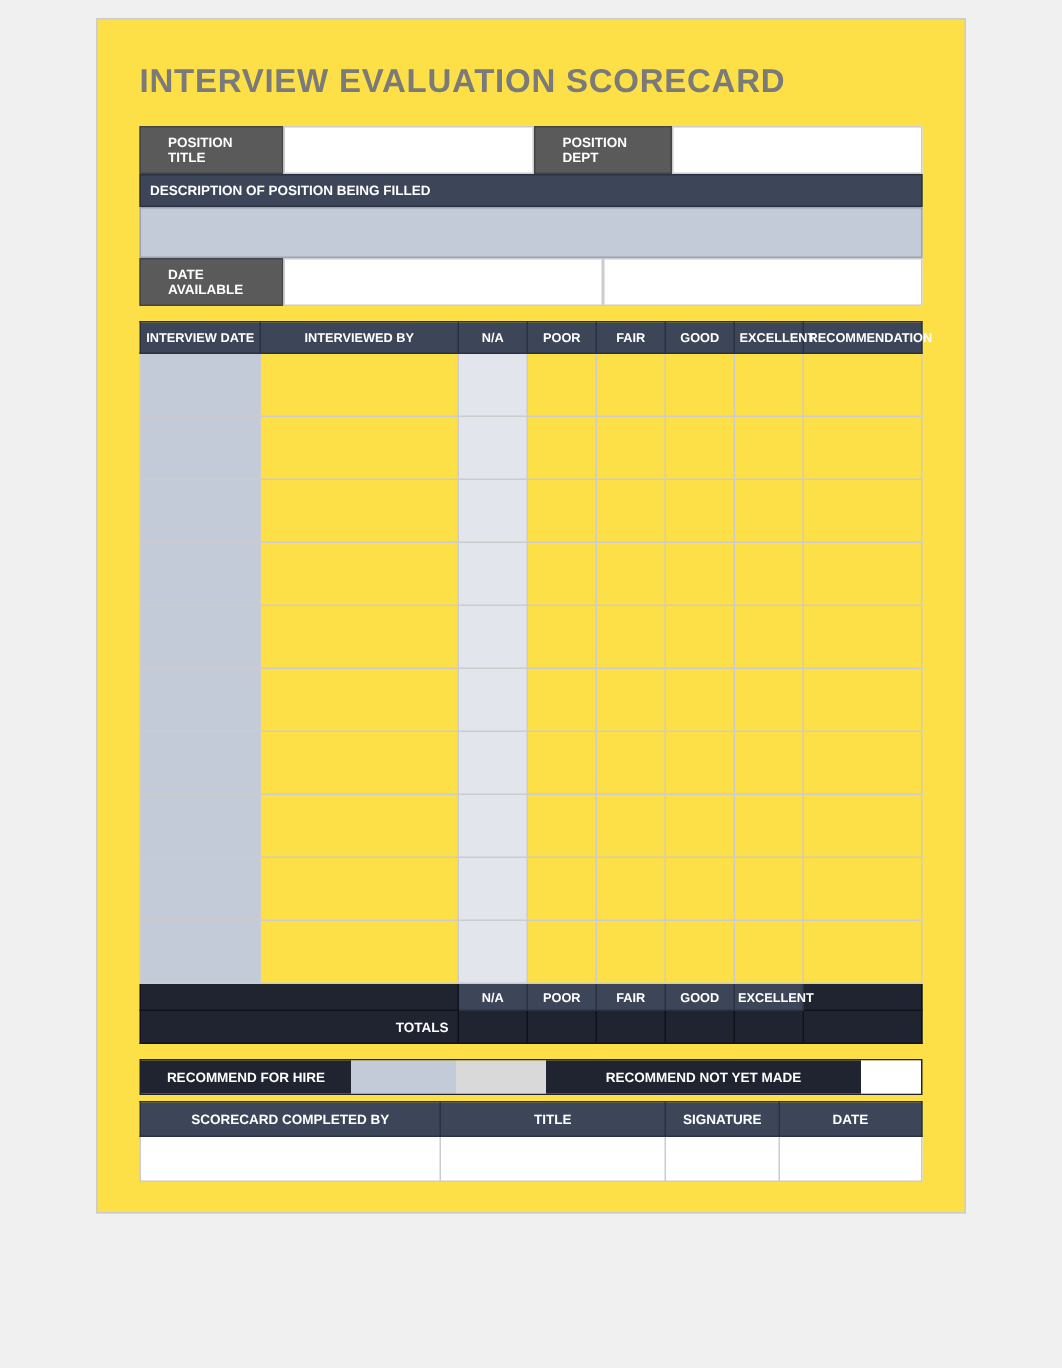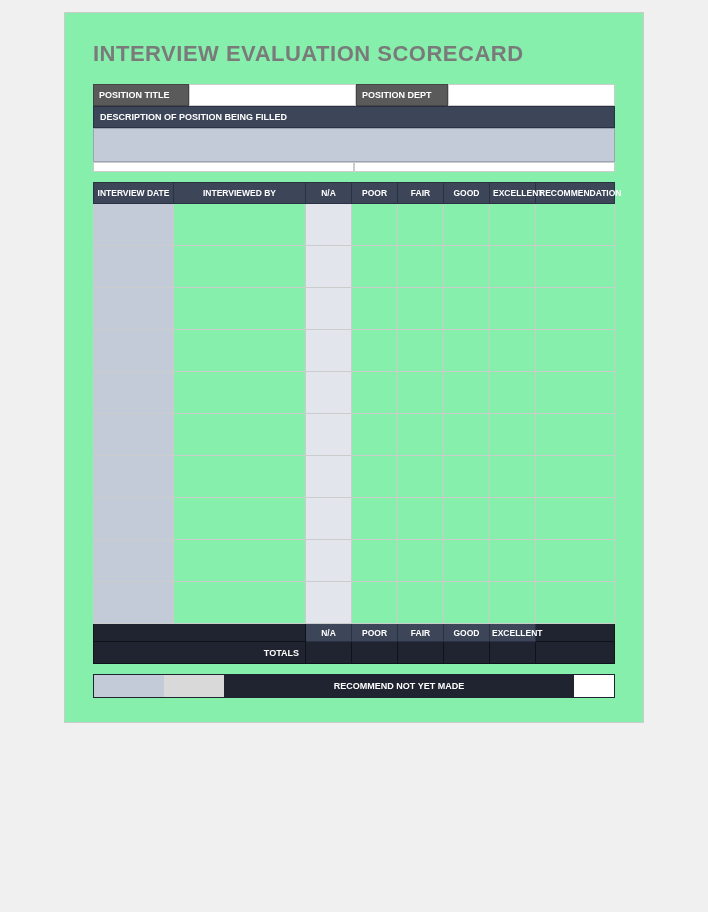--- a/index.html
+++ b/index.html
@@ -5,21 +5,21 @@
 * { box-sizing: border-box; margin: 0; padding: 0; }
 body {
   background: #f0f0f0;
   font-family: Arial, Helvetica, sans-serif;
   padding: 12px;
   display: flex;
   justify-content: center;
 }
 .page {
   width: 580px;
-  background: #86efac;
+  background: #fde047;
   border: 1px solid #ccc;
   padding: 28px 28px 20px 28px;
 }
 .title {
   font-size: 22px;
   font-weight: 700;
   color: #7a7a7a;
   letter-spacing: 0.5px;
   margin-bottom: 14px;
 }
@@ -33,21 +33,21 @@
   border: 1px solid #2a3142;
   text-transform: uppercase;
   display: flex;
   align-items: center;
 }
 .grey-label {
   background: #5a5a5a;
   color: #fff;
   font-size: 9px;
   font-weight: 700;
-  padding: 5px 5px;
+  padding: 5px 18px;
   border: 1px solid #444;
   text-transform: uppercase;
   display: flex;
   align-items: center;
 }
 .value-cell {
   background: #fff;
   border: 1px solid #ccc;
   padding: 4px;
   font-size: 10px;
@@ -136,20 +136,21 @@
     <div class="grey-label" style="width:96px">POSITION TITLE</div>
     <div class="value-cell" style="flex:1"></div>
     <div class="grey-label" style="width:92px">POSITION DEPT</div>
     <div class="value-cell" style="flex:1"></div>
   </div>
 
   <div class="label-cell" style="width:100%">DESCRIPTION OF POSITION BEING FILLED</div>
   <div class="desc-box"></div>
 
   <div class="row2">
+    <div class="grey-label" style="width:96px">DATE AVAILABLE</div>
     <div class="value-cell" style="flex:1"></div>
     <div class="value-cell" style="flex:1"></div>
   </div>
 
   <div class="spacer"></div>
 
   <table>
     <colgroup>
       <col class="col-date">
         <col class="col-by">
@@ -292,22 +293,47 @@
         <td></td>
         <td></td>
         <td></td>
       </tr>
     </tbody>
   </table>
 
   <div class="spacer"></div>
 
   <div class="decision-row">
+    <div class="d-dark" style="width:140px">RECOMMEND FOR HIRE</div>
     <div class="d-light" style="width:70px"></div>
     <div class="d-grey" style="width:60px"></div>
     <div class="d-dark" style="flex:1">RECOMMEND NOT YET MADE</div>
     <div class="d-grey" style="width:40px;background:#fff"></div>
   </div>
 
   <div style="height:4px"></div>
 
+  <table>
+    <colgroup>
+        <col style="width:200px">
+        <col style="width:150px">
+        <col>
+        <col style="width:95px">
+      </colgroup>
+    <thead class="sig-head">
+      <tr>
+        <th>SCORECARD COMPLETED BY</th>
+        <th>TITLE</th>
+        <th>SIGNATURE</th>
+        <th>DATE</th>
+      </tr>
+    </thead>
+    <tbody>
+      <tr class="sig-row">
+        <td></td>
+        <td></td>
+        <td></td>
+        <td></td>
+      </tr>
+    </tbody>
+  </table>
 
 </div>
 
 </body></html>

